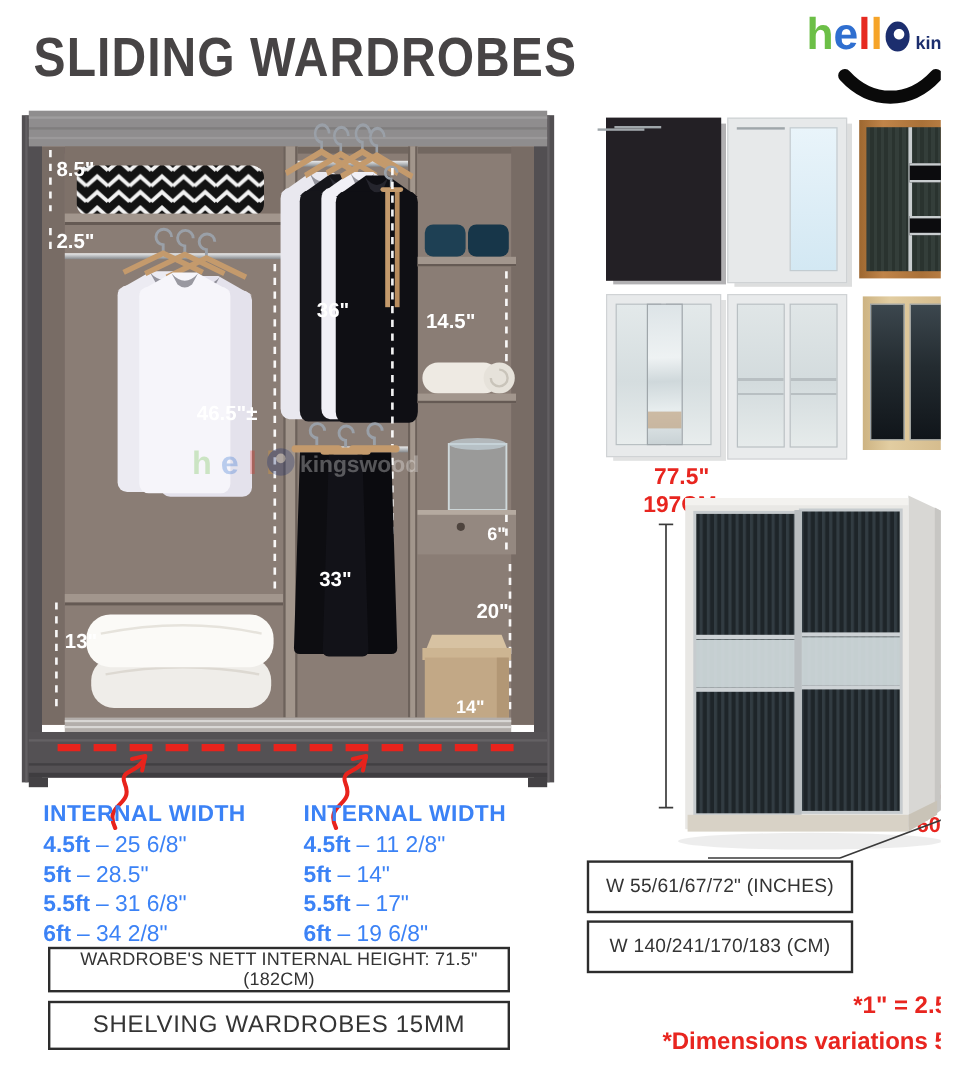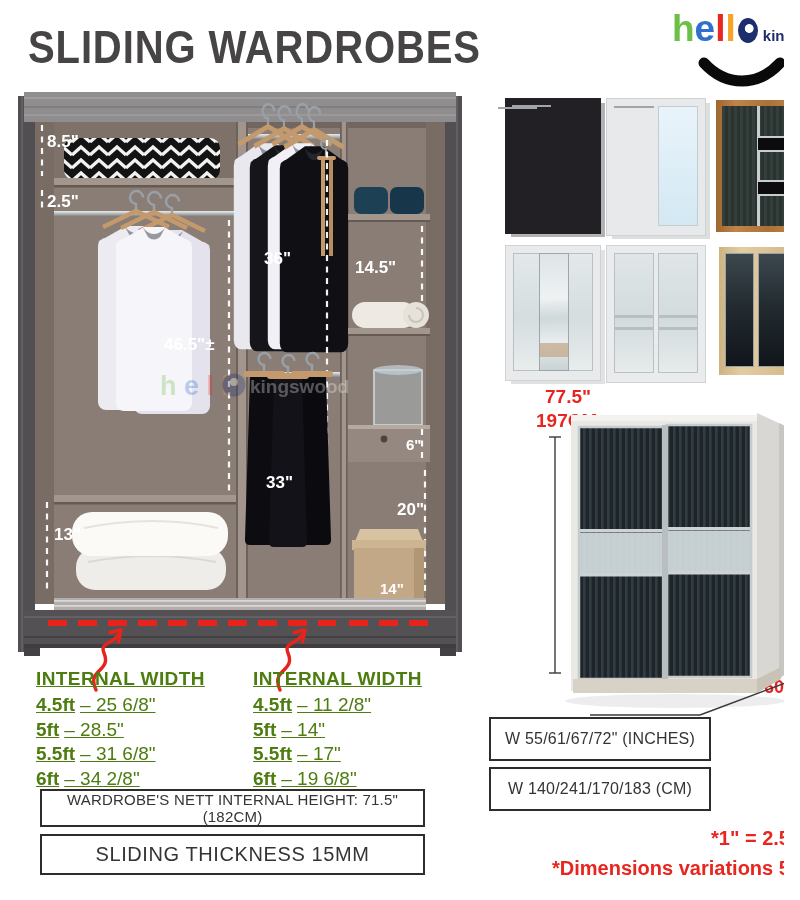--- a/index.html
+++ b/index.html
@@ -27,21 +27,21 @@
   .main-photo text{font-family:"Liberation Sans",sans-serif;fill:#fff;font-weight:600;}
   .mlabel{font-size:17px;}
   .smlabel{font-size:15px;}
   .wmk{font-size:19px;font-weight:700;}
   .wmh{font-size:27px;font-weight:800;}
   .wdash{stroke:#fff;stroke-width:2.2;stroke-dasharray:6 5.5;opacity:.95;fill:none;}
   .rdash{stroke:#e8231c;stroke-width:6;stroke-dasharray:19 11;}
   .rarrow{stroke:#e8231c;stroke-width:3.4;fill:none;stroke-linecap:round;stroke-linejoin:round;}
 
   
-  .iw{position:absolute;color:#4d7c0f;text-decoration:underline;}
+  .iw{position:absolute;color:#3b82f6;}
   .iw-left{left:36px;top:668px;}
   .iw-right{left:253px;top:668px;}
   .iw-head{font-size:19px;font-weight:600;letter-spacing:.4px;}
   .iw-row{margin-top:5px;font-size:19px;line-height:19.5px;}
   .iw-size{font-weight:800;}
   .iw-val{margin-left:5px;font-weight:500;}
 
   
   .ibox{position:absolute;border:2px solid #2d2d2d;background:#fff;color:#343434;
         display:flex;align-items:center;justify-content:center;text-align:center;
@@ -321,21 +321,21 @@
     </div>
     <div class="iw-row">
       <span class="iw-size">5.5ft</span><span class="iw-val">– 17"</span>
     </div>
     <div class="iw-row">
       <span class="iw-size">6ft</span><span class="iw-val">– 19 6/8"</span>
     </div>
   </div>
 
   <div class="ibox ibox1">WARDROBE'S NETT INTERNAL HEIGHT: 71.5" (182CM)</div>
-  <div class="ibox ibox2">SLIDING THICKNESS 15MM</div>
+  <div class="ibox ibox2">SHELVING WARDROBES 15MM</div>
   <div class="ibox ibox3">W 55/61/67/72" (INCHES)</div>
   <div class="ibox ibox4">W 140/241/170/183 (CM)</div>
 
   <div class="thumb t1">
     <div class="door dl mir"></div>
     <div class="door dr mir"></div>
   </div>
   <div class="thumb t2">
     <div class="door dl mir"></div>
     <div class="door dr"></div>

